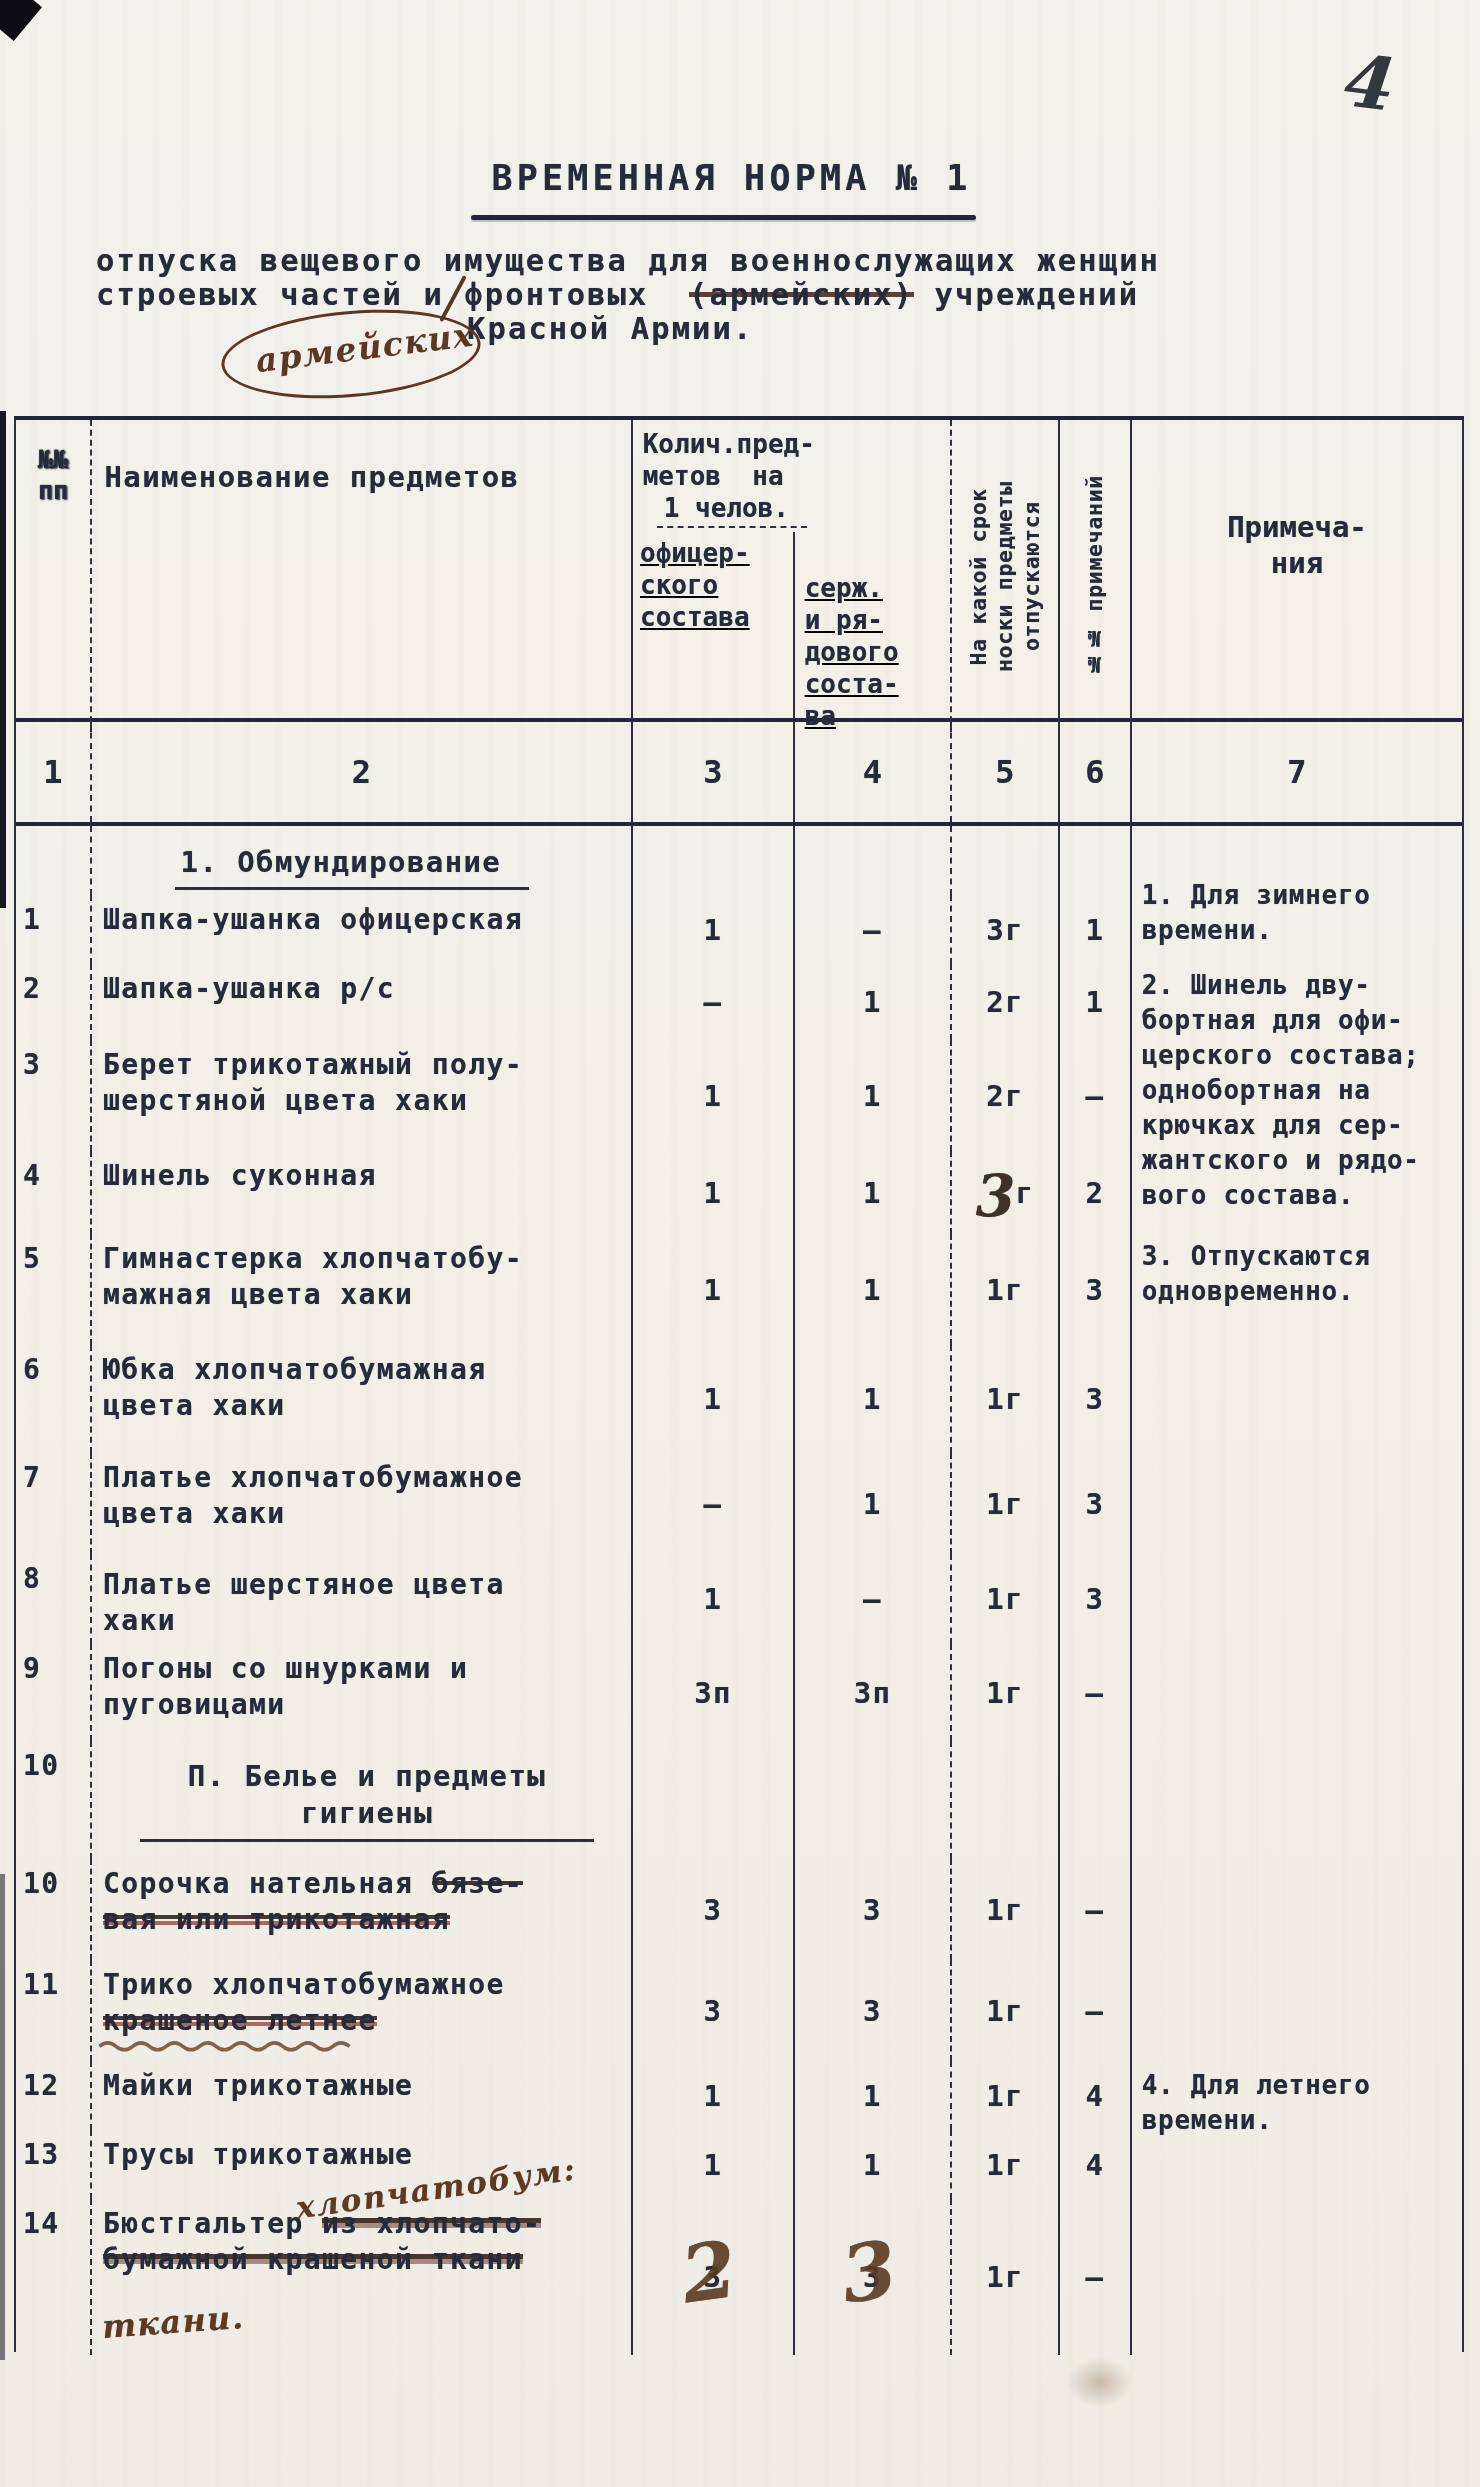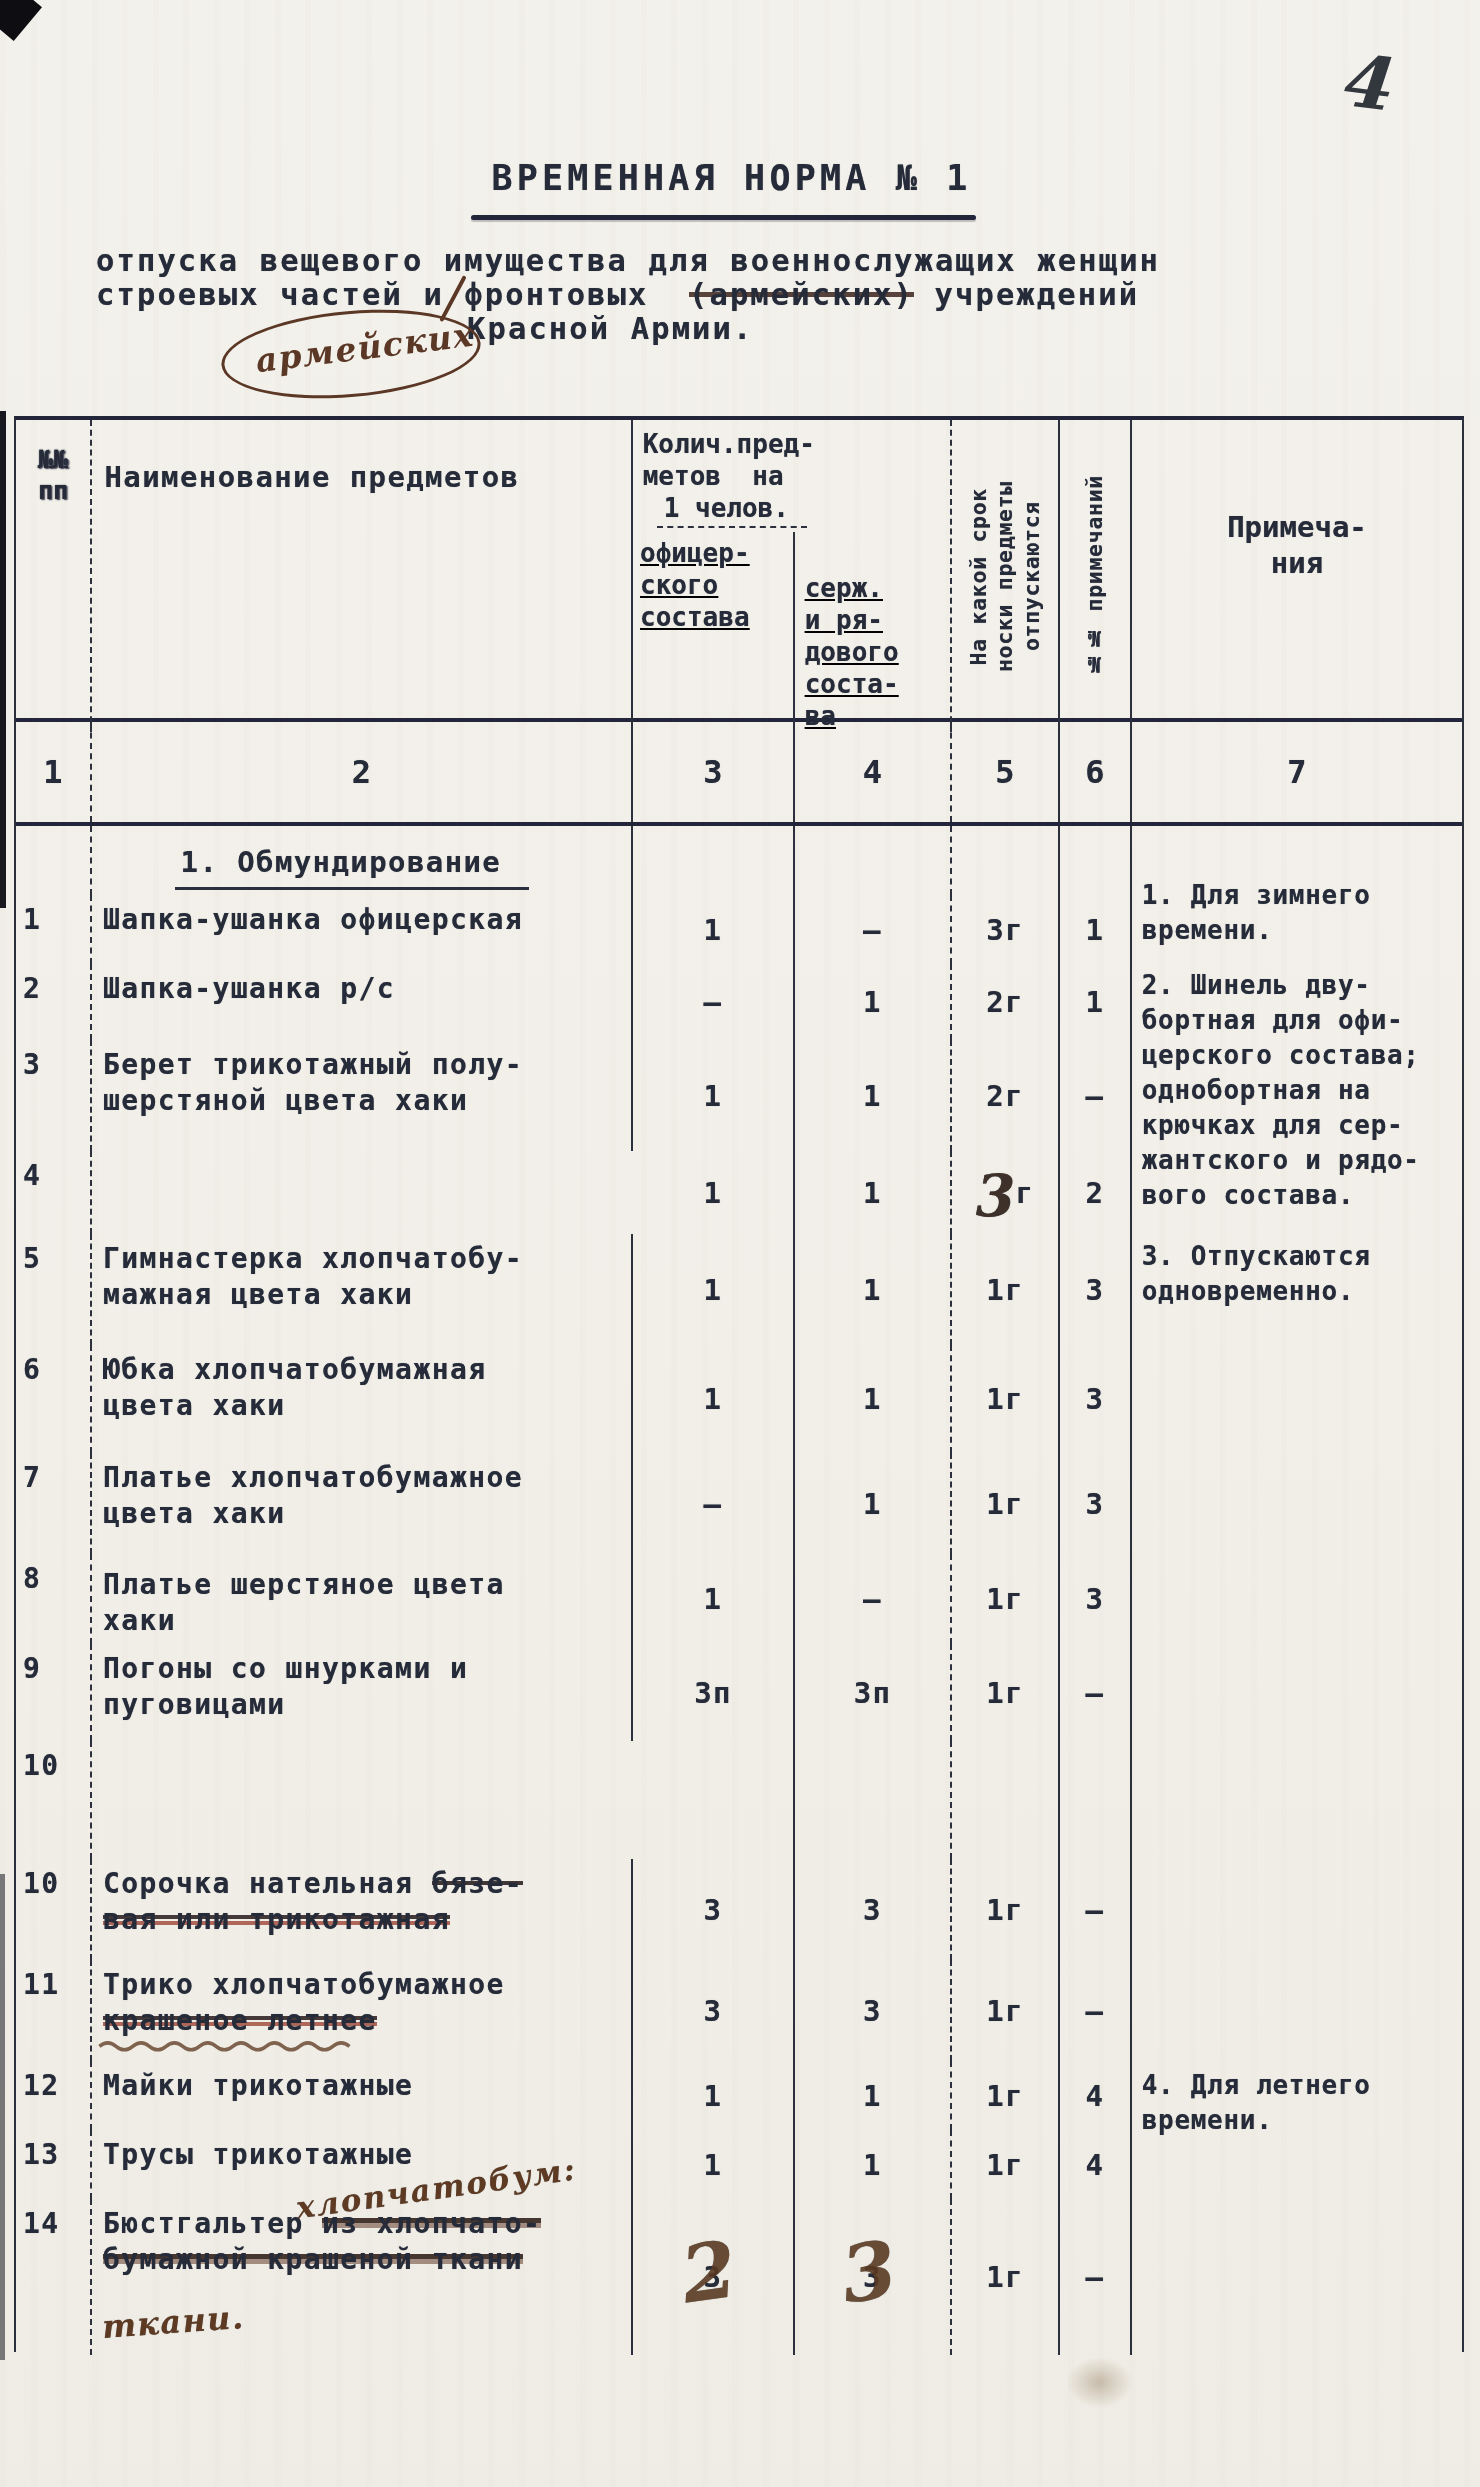--- a/index.html
+++ b/index.html
@@ -209,20 +209,23 @@
       <div class="bc cell-num tw col1" style="grid-area: 4 / 1;">3</div>
       <div class="bc cell-name tw col2" style="grid-area: 4 / 2;">
         <div class="name-text"><span>Берет трикотажный полу-
 шерстяной цвета хаки</span></div>
       </div>
       <div class="bc tw col3" style="grid-area: 4 / 3;">1</div>
       <div class="bc tw col4" style="grid-area: 4 / 4;">1</div>
       <div class="bc tw col5" style="grid-area: 4 / 5;">2г</div>
       <div class="bc tw col6" style="grid-area: 4 / 6;">–</div>
       <div class="bc cell-num tw col1" style="grid-area: 5 / 1;">4</div>
+      <div class="bc cell-name tw col2" style="grid-area: 5 / 2;">
+        <div class="name-text"><span>Шинель суконная</span></div>
+      </div>
       <div class="bc tw col3" style="grid-area: 5 / 3;">1</div>
       <div class="bc tw col4" style="grid-area: 5 / 4;">1</div>
       <div class="bc tw col5" style="grid-area: 5 / 5;">
         <span class="hd-inline">3</span>
         <span class="tp">г</span>
       </div>
       <div class="bc tw col6" style="grid-area: 5 / 6;">2</div>
       <div class="bc cell-num tw col1" style="grid-area: 6 / 1;">5</div>
       <div class="bc cell-name tw col2" style="grid-area: 6 / 2;">
         <div class="name-text"><span>Гимнастерка хлопчатобу-
@@ -262,20 +265,24 @@
       <div class="bc cell-num tw col1" style="grid-area: 10 / 1;">9</div>
       <div class="bc cell-name tw col2" style="grid-area: 10 / 2;">
         <div class="name-text"><span>Погоны со шнурками и
 пуговицами</span></div>
       </div>
       <div class="bc tw col3" style="grid-area: 10 / 3;">3п</div>
       <div class="bc tw col4" style="grid-area: 10 / 4;">3п</div>
       <div class="bc tw col5" style="grid-area: 10 / 5;">1г</div>
       <div class="bc tw col6" style="grid-area: 10 / 6;">–</div>
       <div class="bc cell-num tw col1" style="grid-area: 11 / 1;">10</div>
+      <div class="bc cell-name tw col2" style="grid-area: 11 / 2;">
+        <div class="section-block sect2">П. Белье и предметы
+гигиены</div>
+      </div>
       <div class="bc tw col3" style="grid-area: 11 / 3;"></div>
       <div class="bc tw col4" style="grid-area: 11 / 4;"></div>
       <div class="bc tw col5" style="grid-area: 11 / 5;"></div>
       <div class="bc tw col6" style="grid-area: 11 / 6;"></div>
       <div class="bc cell-num tw col1" style="grid-area: 12 / 1;">10</div>
       <div class="bc cell-name tw col2" style="grid-area: 12 / 2;">
         <div class="name-text"><span>Сорочка нательная </span><span class="st-black">бязе-</span><span>
 </span><span class="st-red">вая или трикотажная</span></div>
       </div>
       <div class="bc tw col3" style="grid-area: 12 / 3;">3</div>

